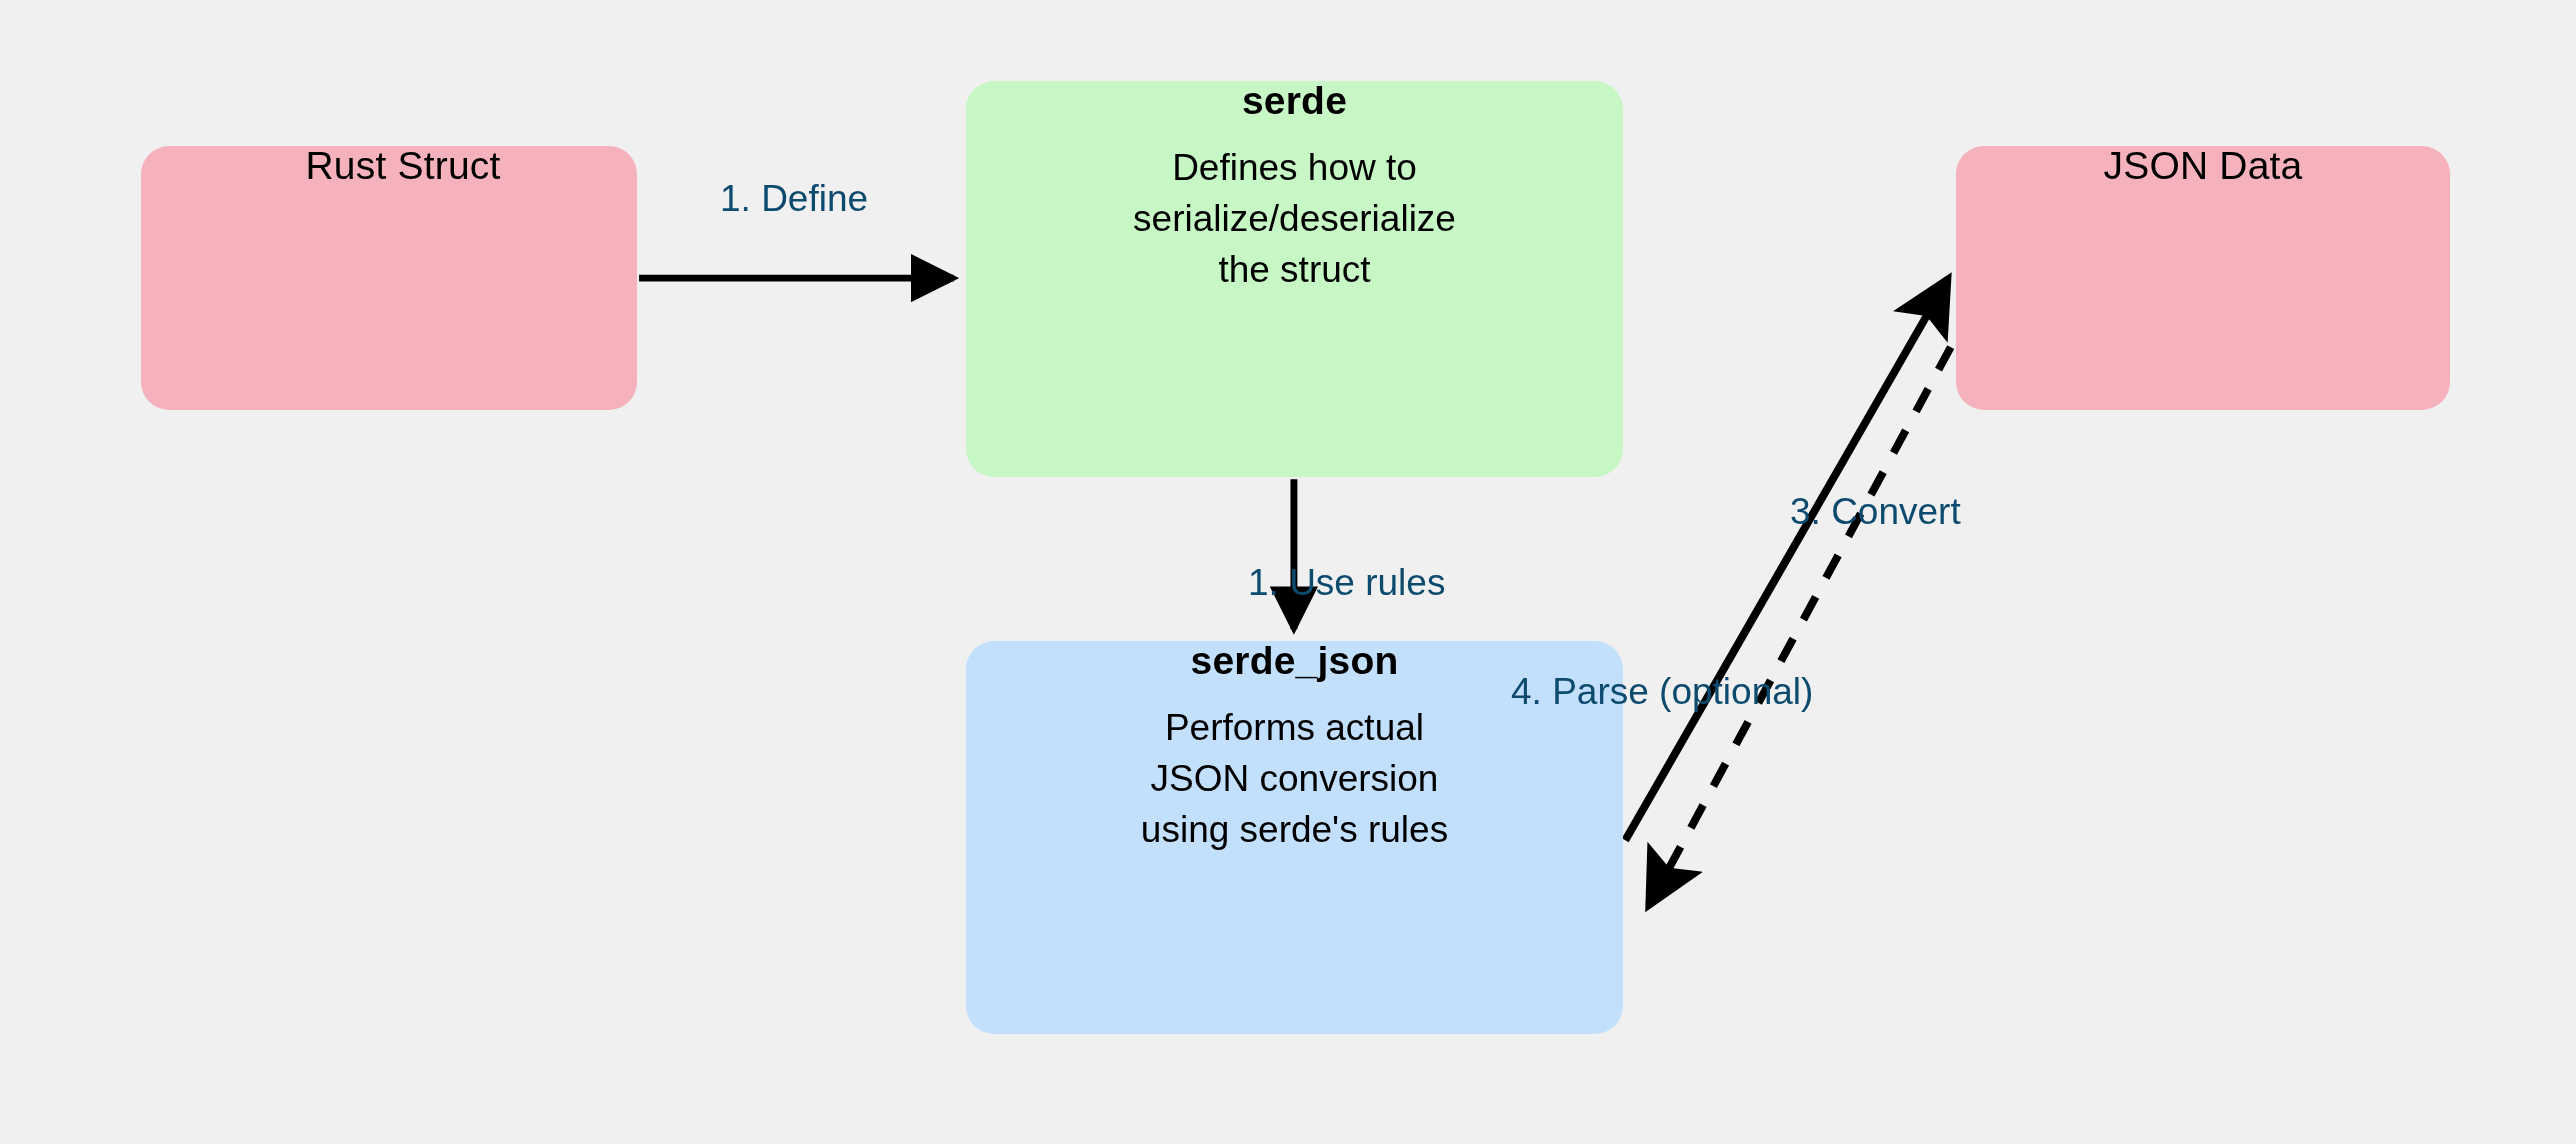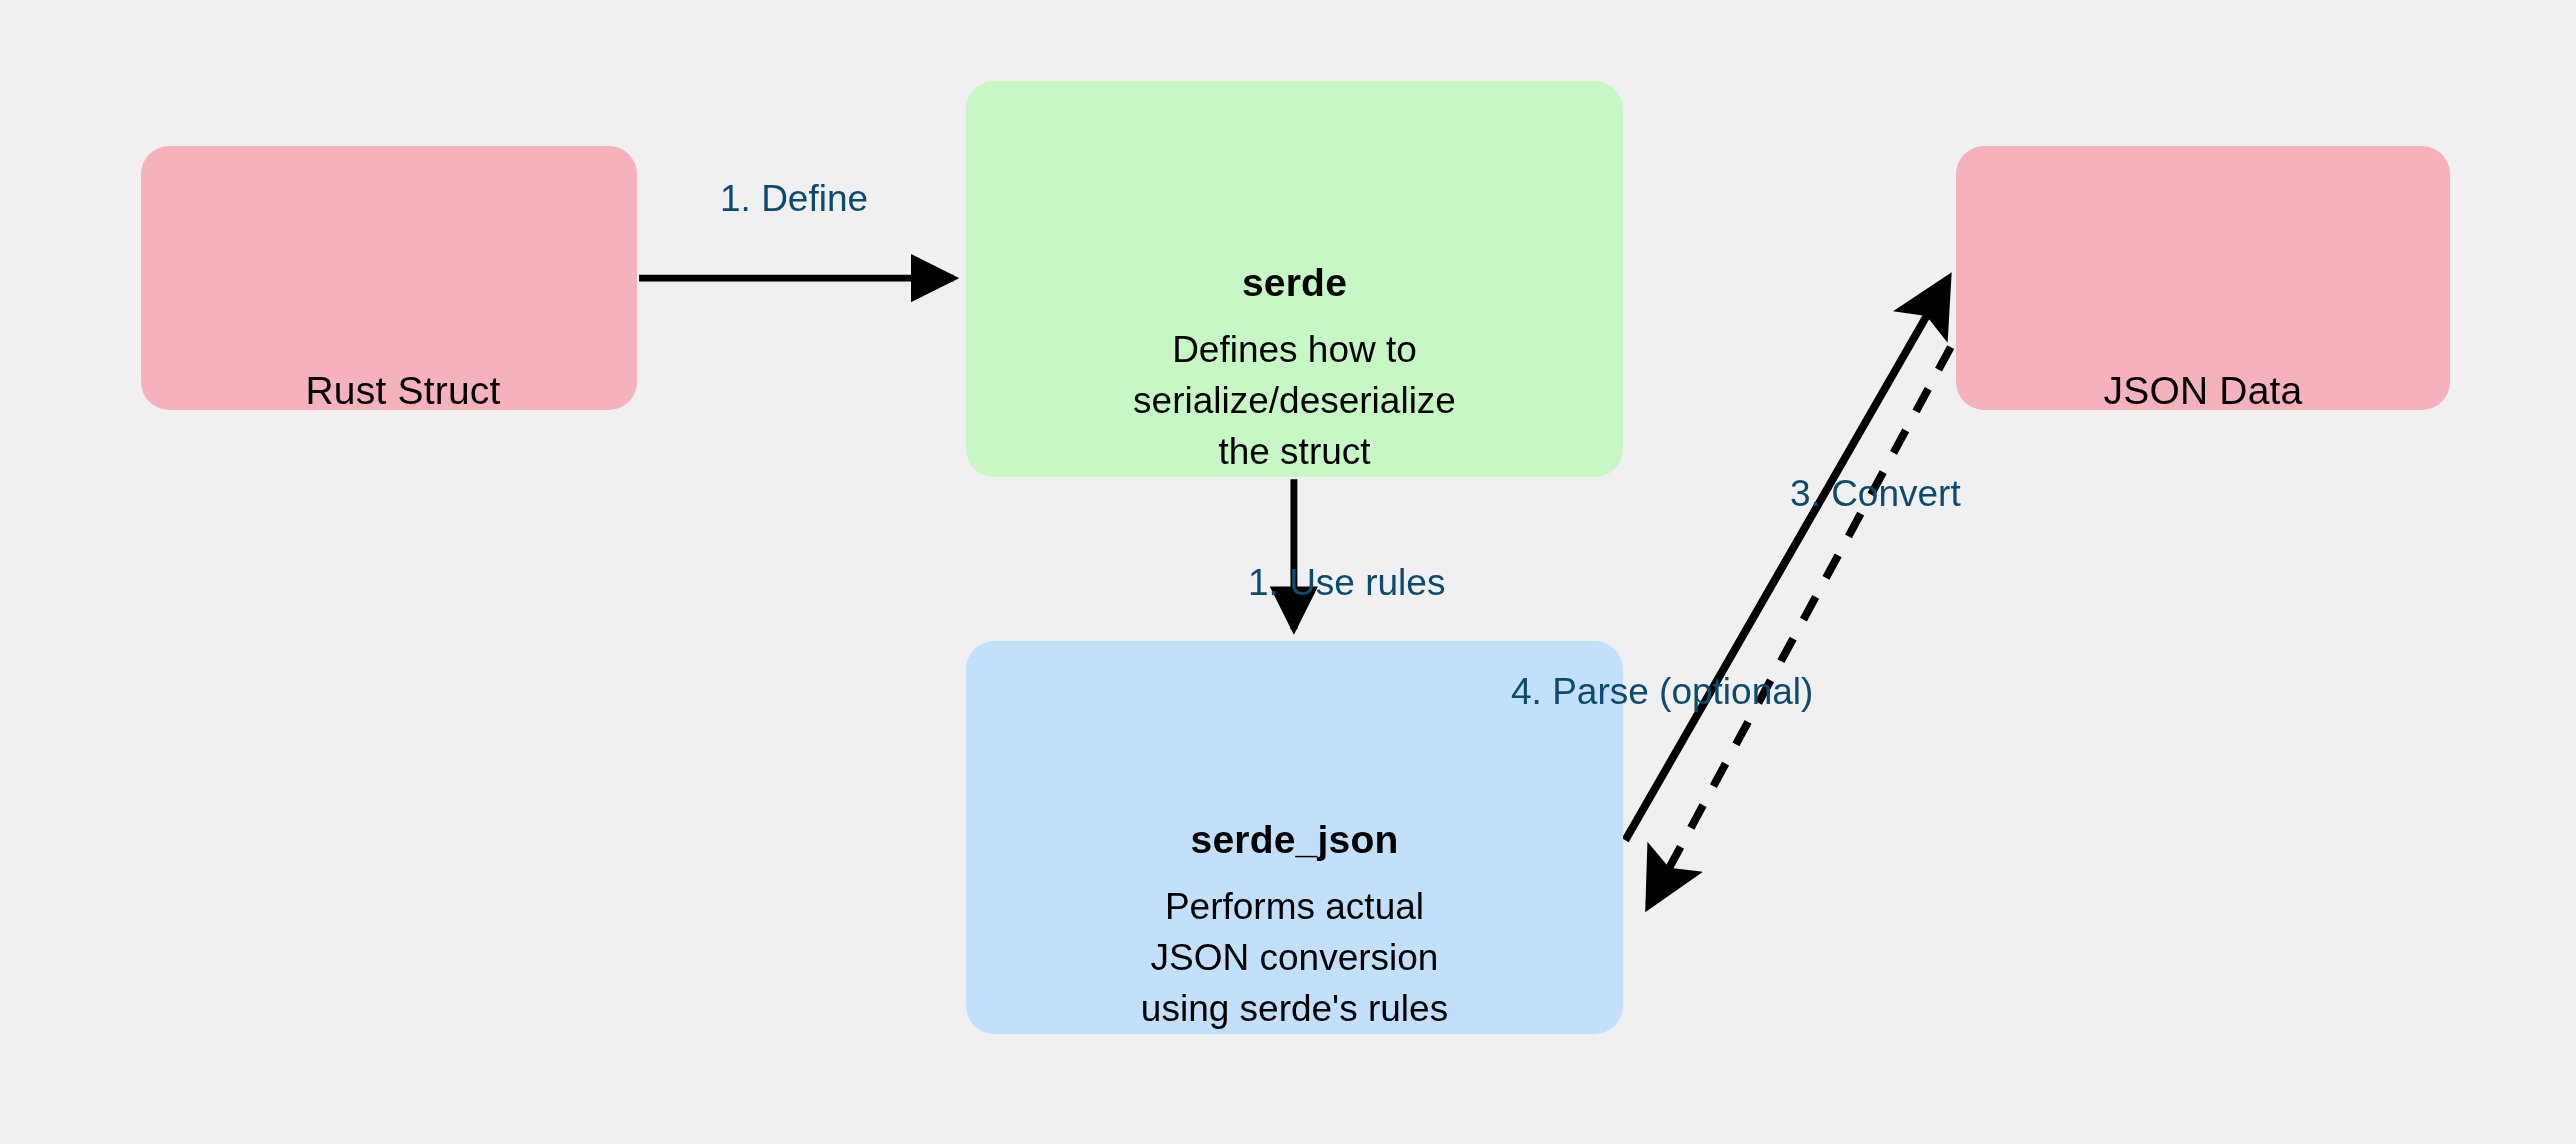--- a/index.html
+++ b/index.html
@@ -28,21 +28,21 @@
     height: 1144px;
     pointer-events: none;
   }
   .node {
     position: absolute;
     box-sizing: border-box;
     border-radius: 28px;
     display: flex;
     flex-direction: column;
     align-items: center;
-    justify-content: flex-end;
+    justify-content: flex-start;
     text-align: center;
     color: #000;
     line-height: 1.0;
   }
   .node-title {
     font-size: 39px;
     font-weight: bold;
     letter-spacing: 0.2px;
   }
   .node-plain {
@@ -88,21 +88,21 @@
   }
   .edge-label {
     position: absolute;
     font-size: 37px;
     color: #0c4a6e;
     white-space: nowrap;
     line-height: 1;
   }
   #edge-label-define   { left: 720px;  top: 180px; }
   #edge-label-use      { left: 1248px; top: 564px; }
-  #edge-label-convert  { left: 1790px; top: 475px; }
+  #edge-label-convert  { left: 1790px; top: 493px; }
   #edge-label-parse    { left: 1511px; top: 673px; }
 </style>
 </head>
 <body>
 
 <div id="canvas">
 
   <svg class="edges-layer" width="2576" height="1144" viewBox="0 0 2612 1160" xmlns="http://www.w3.org/2000/svg">
     <defs>
       <marker id="arrowhead" markerWidth="7" markerHeight="7" refX="6.2" refY="3.5" orient="auto" markerUnits="strokeWidth">

